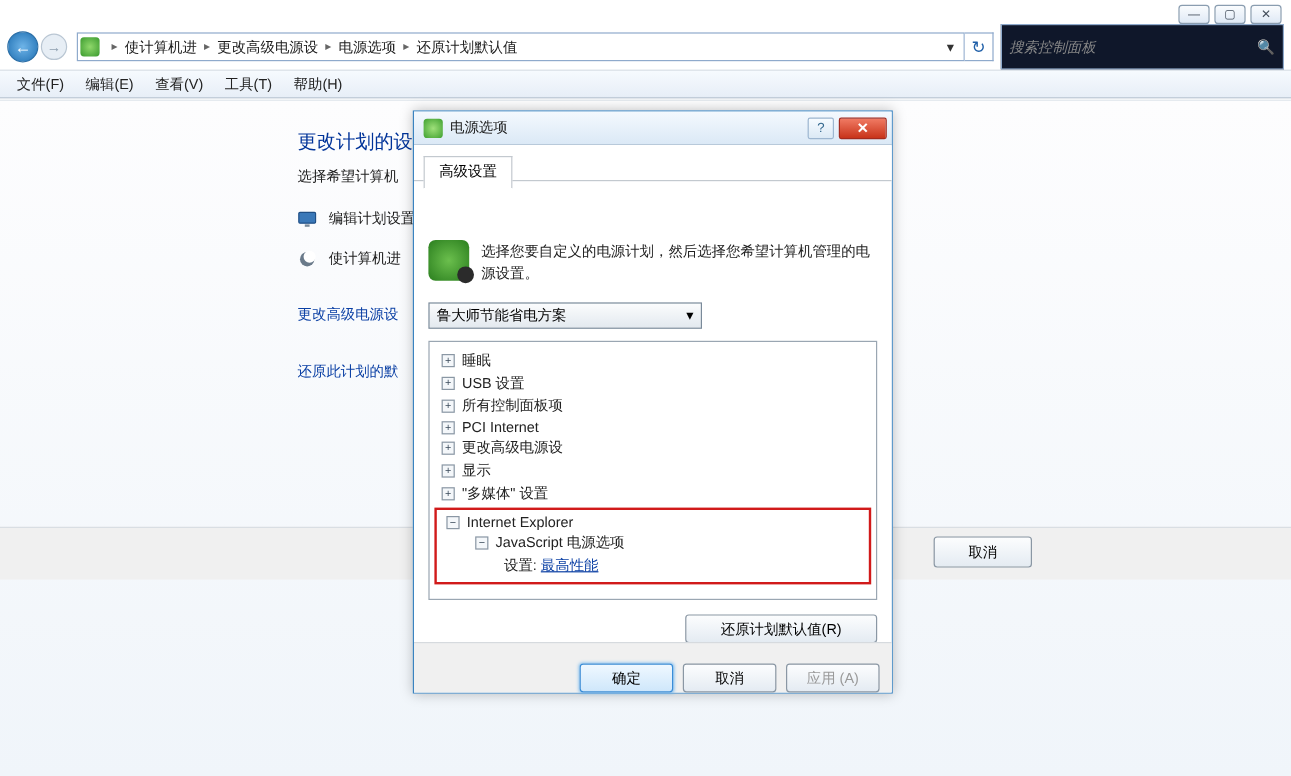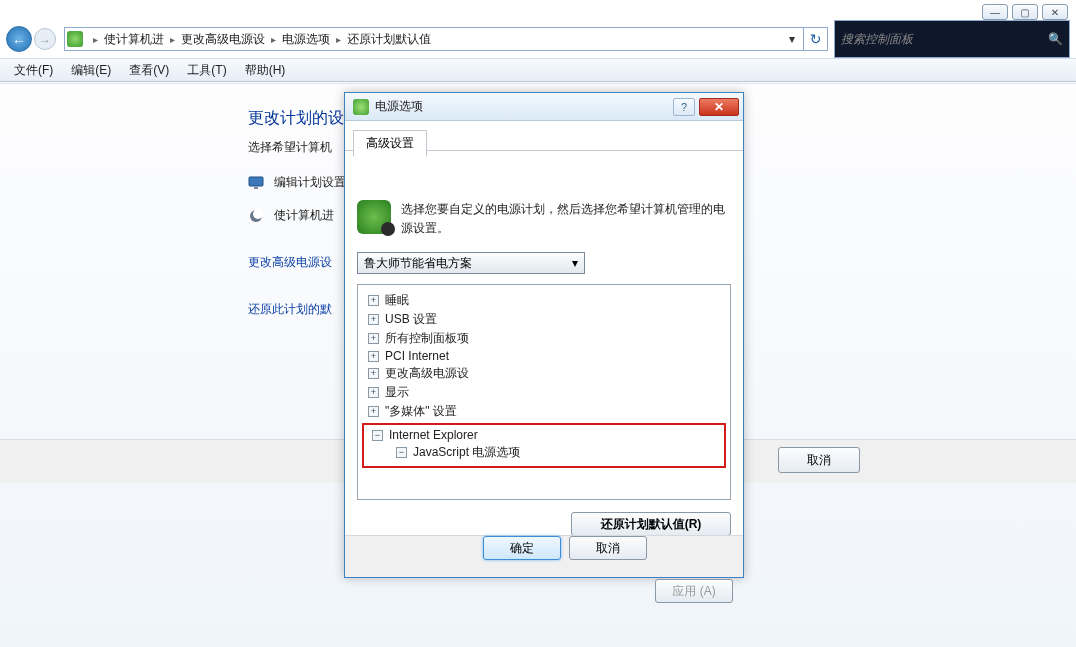--- a/index.html
+++ b/index.html
@@ -55,21 +55,21 @@
 .plan-select { width:228px; height:22px; border:1px solid #7a8a9a; background:linear-gradient(#fbfcfd,#e3e9ef); padding:0 6px; font-size:12px; display:flex; align-items:center; }
 .plan-select .caret { margin-left:auto; }
 .tree { border:1px solid #9aa6b2; height:216px; margin-top:10px; padding:6px 4px; overflow:auto; background:#fff; }
 .tree-node { display:flex; align-items:center; font-size:12px; color:#222; padding:1px 0 1px 6px; white-space:nowrap;}
 .expander { width:11px; height:11px; border:1px solid #8a97a4; display:inline-flex; align-items:center; justify-content:center; font-size:9px; line-height:1; margin-right:6px; color:#3a4a5a; background:#f4f7fa;}
 .highlight-box { border:2px solid #d11a1a; padding:2px 2px 4px 2px; margin-top:2px;}
 .tree-child1 { padding-left:30px; }
 .tree-child2 { padding-left:54px; }
 .setting-link { color:#0a3fa4; text-decoration:underline; }
 .restore-btn { width:160px; height:24px; border:1px solid #8a97a4; border-radius:3px; background:linear-gradient(#fcfdfe,#e4ebf2); font-size:12px; margin-top:12px; margin-left:auto; display:flex; align-items:center; justify-content:center;}
-.dlg-btnbar { position:absolute; bottom:0; left:0; right:0; height:42px; background:#f0f0f0; border-top:1px solid #d6dade; display:flex; align-items:flex-start; justify-content:flex-end; padding:0 10px; gap:8px;}
+.dlg-btnbar { position:absolute; bottom:0; left:0; right:0; height:42px; background:#f0f0f0; border-top:1px solid #d6dade; display:flex; align-items:flex-end; justify-content:flex-end; padding:0 10px; gap:8px;}
 .dlg-btn { width:78px; height:24px; border:1px solid #8a97a4; border-radius:3px; background:linear-gradient(#fcfdfe,#e4ebf2); font-size:12px; display:flex; align-items:center; justify-content:center;}
 .dlg-btn.ok { border:1px solid #3a8dd8; box-shadow:0 0 3px #6bb4ee; background:linear-gradient(#eff8ff,#cfe7fb);}
 .dlg-btn.disabled { color:#9a9a9a;margin-top:43px; }
 </style>
 </head>
 <body>
 
 <div class="win-controls">
   <div class="win-ctrl">—</div>
   <div class="win-ctrl">▢</div>
@@ -182,23 +182,27 @@
           </div>
         <div class="highlight-box">
           <div class="tree-node">
               <span class="expander">−</span>
               <span>Internet Explorer</span>
             </div>
           <div class="tree-node tree-child1">
               <span class="expander">−</span>
               <span>JavaScript 电源选项</span>
             </div>
+          <div class="tree-node tree-child2">
+            <span>设置:</span>&nbsp;
+            <span class="setting-link">最高性能</span>
+          </div>
         </div>
       </div>
-      <div style="display:flex;font-weight:bold;">
+      <div style="display:flex;">
           <div class="restore-btn">还原计划默认值(R)</div>
         </div>
     </div>
     <div class="dlg-btnbar">
       <div class="dlg-btn ok">确定</div>
       <div class="dlg-btn">取消</div>
       <div class="dlg-btn disabled">应用 (A)</div>
     </div>
   </div>
 </div>

